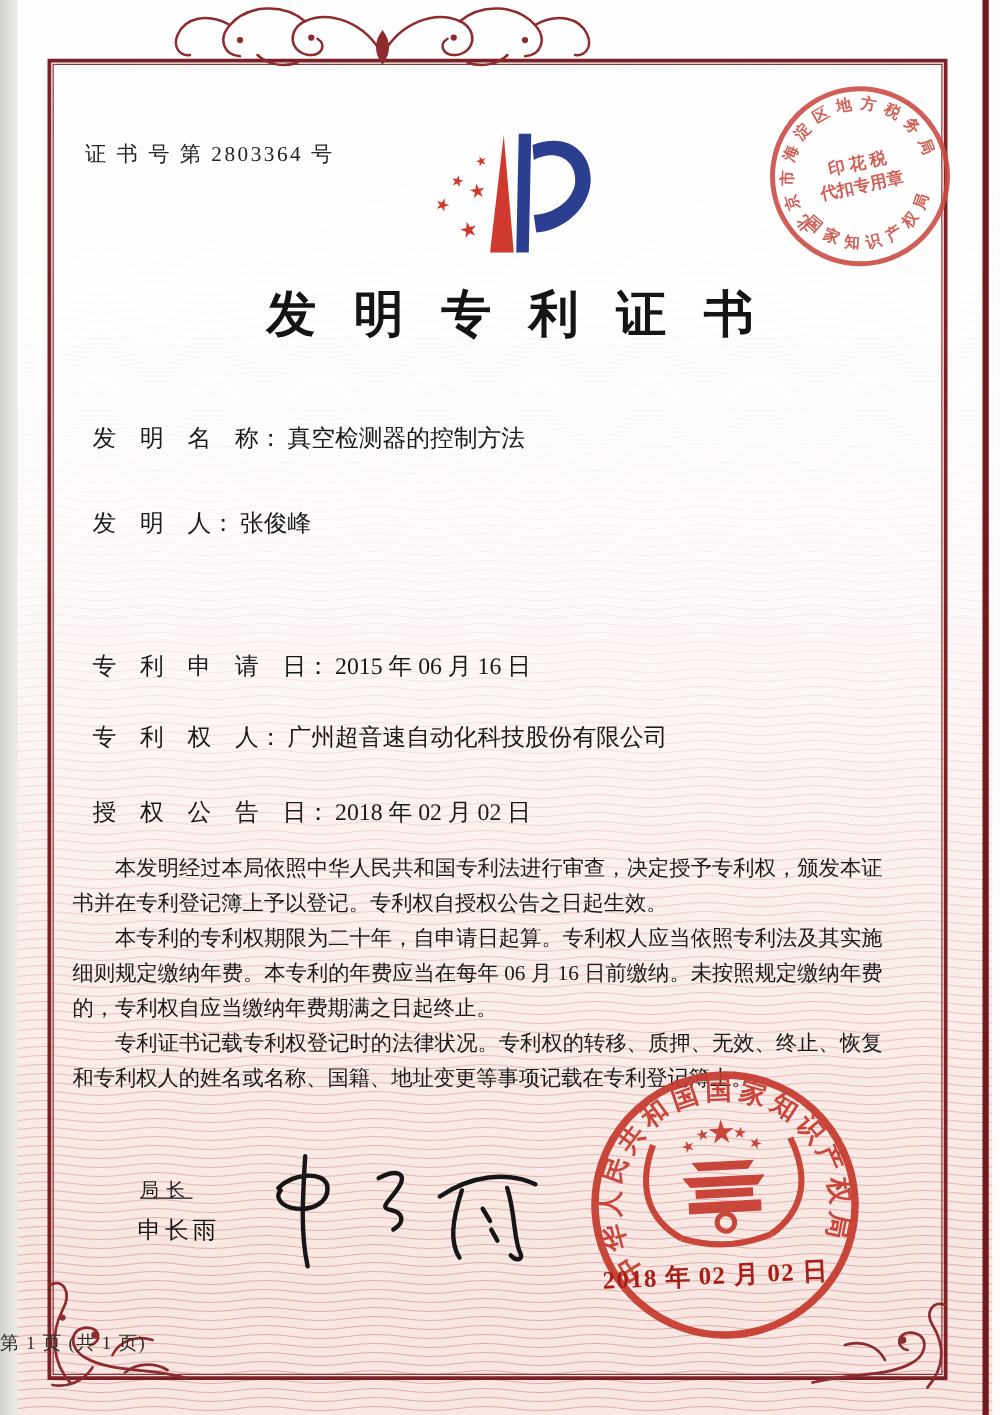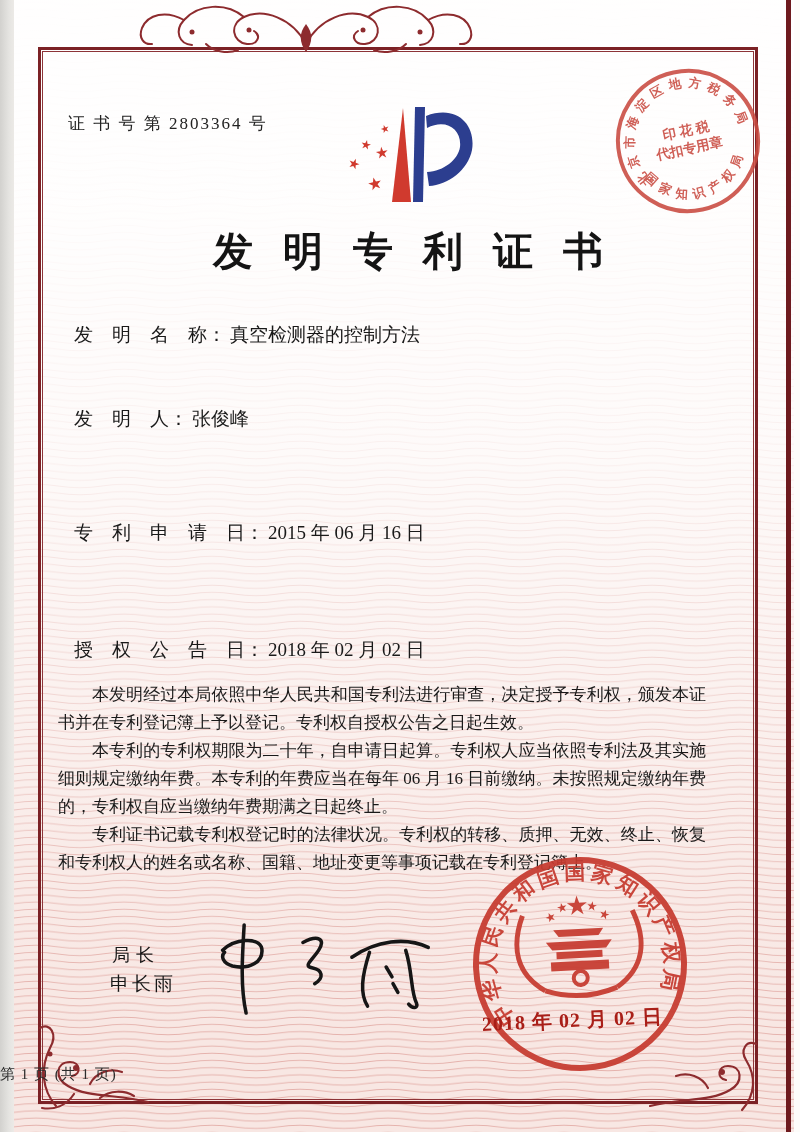--- a/index.html
+++ b/index.html
@@ -13,21 +13,21 @@
   .frame{position:absolute;left:38px;top:47px;width:714px;height:1051px;border:3px solid #7b2125;}
   .frame-inner{position:absolute;inset:1px;border:1px solid #8d3438;}
   .certnum{position:absolute;left:68px;top:112px;font-size:17px;letter-spacing:2px;color:#222;}
   .doc-title{position:absolute;left:0;top:224px;width:100%;text-align:center;font-size:40px;
         font-weight:bold;letter-spacing:30px;padding-left:46px;box-sizing:border-box;color:#141414;}
   .frow{position:absolute;left:74px;font-size:19px;white-space:nowrap;color:#191919;}
   .frow .fval{margin-left:4px;}
   .bodytext{position:absolute;left:58px;top:681px;width:648px;font-size:17px;line-height:28px;
         text-align:justify;color:#191919;}
   .bodytext p{margin:0;text-indent:2em;font-family:Liberation Serif, serif;}
-  .director-title{position:absolute;left:112px;top:943px;font-size:18px;letter-spacing:6px;color:#161616;}
+  .director-title{position:absolute;left:112px;top:943px;font-size:15px;letter-spacing:6px;color:#161616;text-decoration:underline;}
   .director-name{position:absolute;left:110px;top:971px;font-size:19px;letter-spacing:3px;color:#161616;}
   .signature{position:absolute;left:205px;top:908px;width:235px;height:118px;}
   .tax-stamp{position:absolute;left:608px;top:60px;width:160px;height:162px;
         transform:rotate(-12deg);opacity:.88;}
   .main-seal{position:absolute;left:465px;top:849px;width:230px;height:230px;
         transform:rotate(-3deg);opacity:.93;}
   .seal-date{position:absolute;left:482px;top:1007px;font-size:20px;font-weight:bold;color:#a91f18;
         transform:rotate(-2.5deg);letter-spacing:1px;}
   .page-footer{position:absolute;left:0;top:1065px;width:100%;text-align:left;font-size:15px;
         letter-spacing:1px;color:#2c2c2c;}
@@ -122,28 +122,31 @@
     </text>
     <text class="stamp-arc-text">
       <textPath href="#stampBottomArc" startOffset="8">国家知识产权局</textPath>
     </text>
     <text x="80" y="74" class="stamp-center-text">印 花 税</text>
     <text x="80" y="92" class="stamp-center-text">代扣专用章</text>
   </svg>
 
   <div class="doc-title">发明专利证书</div>
 
-  <div class="frow" style="top:322px">
+  <div class="frow" style="top:338px">
     <span class="flabel">发　明　名　称：</span><span class="fval">真空检测器的控制方法</span>
   </div>
   <div class="frow" style="top:406px">
     <span class="flabel">发　明　人：</span><span class="fval">张俊峰</span>
   </div>
   <div class="frow" style="top:520px">
     <span class="flabel">专　利　申　请　日：</span><span class="fval">2015 年 06 月 16 日</span>
+  </div>
+  <div class="frow" style="top:577px">
+    <span class="flabel">专　利　权　人：</span><span class="fval">广州超音速自动化科技股份有限公司</span>
   </div>
   <div class="frow" style="top:637px">
     <span class="flabel">授　权　公　告　日：</span><span class="fval">2018 年 02 月 02 日</span>
   </div>
 
   <div class="bodytext">
     <p>本发明经过本局依照中华人民共和国专利法进行审查，决定授予专利权，颁发本证书并在专利登记簿上予以登记。专利权自授权公告之日起生效。</p>
     <p>本专利的专利权期限为二十年，自申请日起算。专利权人应当依照专利法及其实施细则规定缴纳年费。本专利的年费应当在每年 06 月 16 日前缴纳。未按照规定缴纳年费的，专利权自应当缴纳年费期满之日起终止。</p>
     <p>专利证书记载专利权登记时的法律状况。专利权的转移、质押、无效、终止、恢复和专利权人的姓名或名称、国籍、地址变更等事项记载在专利登记簿上。</p>
   </div>

